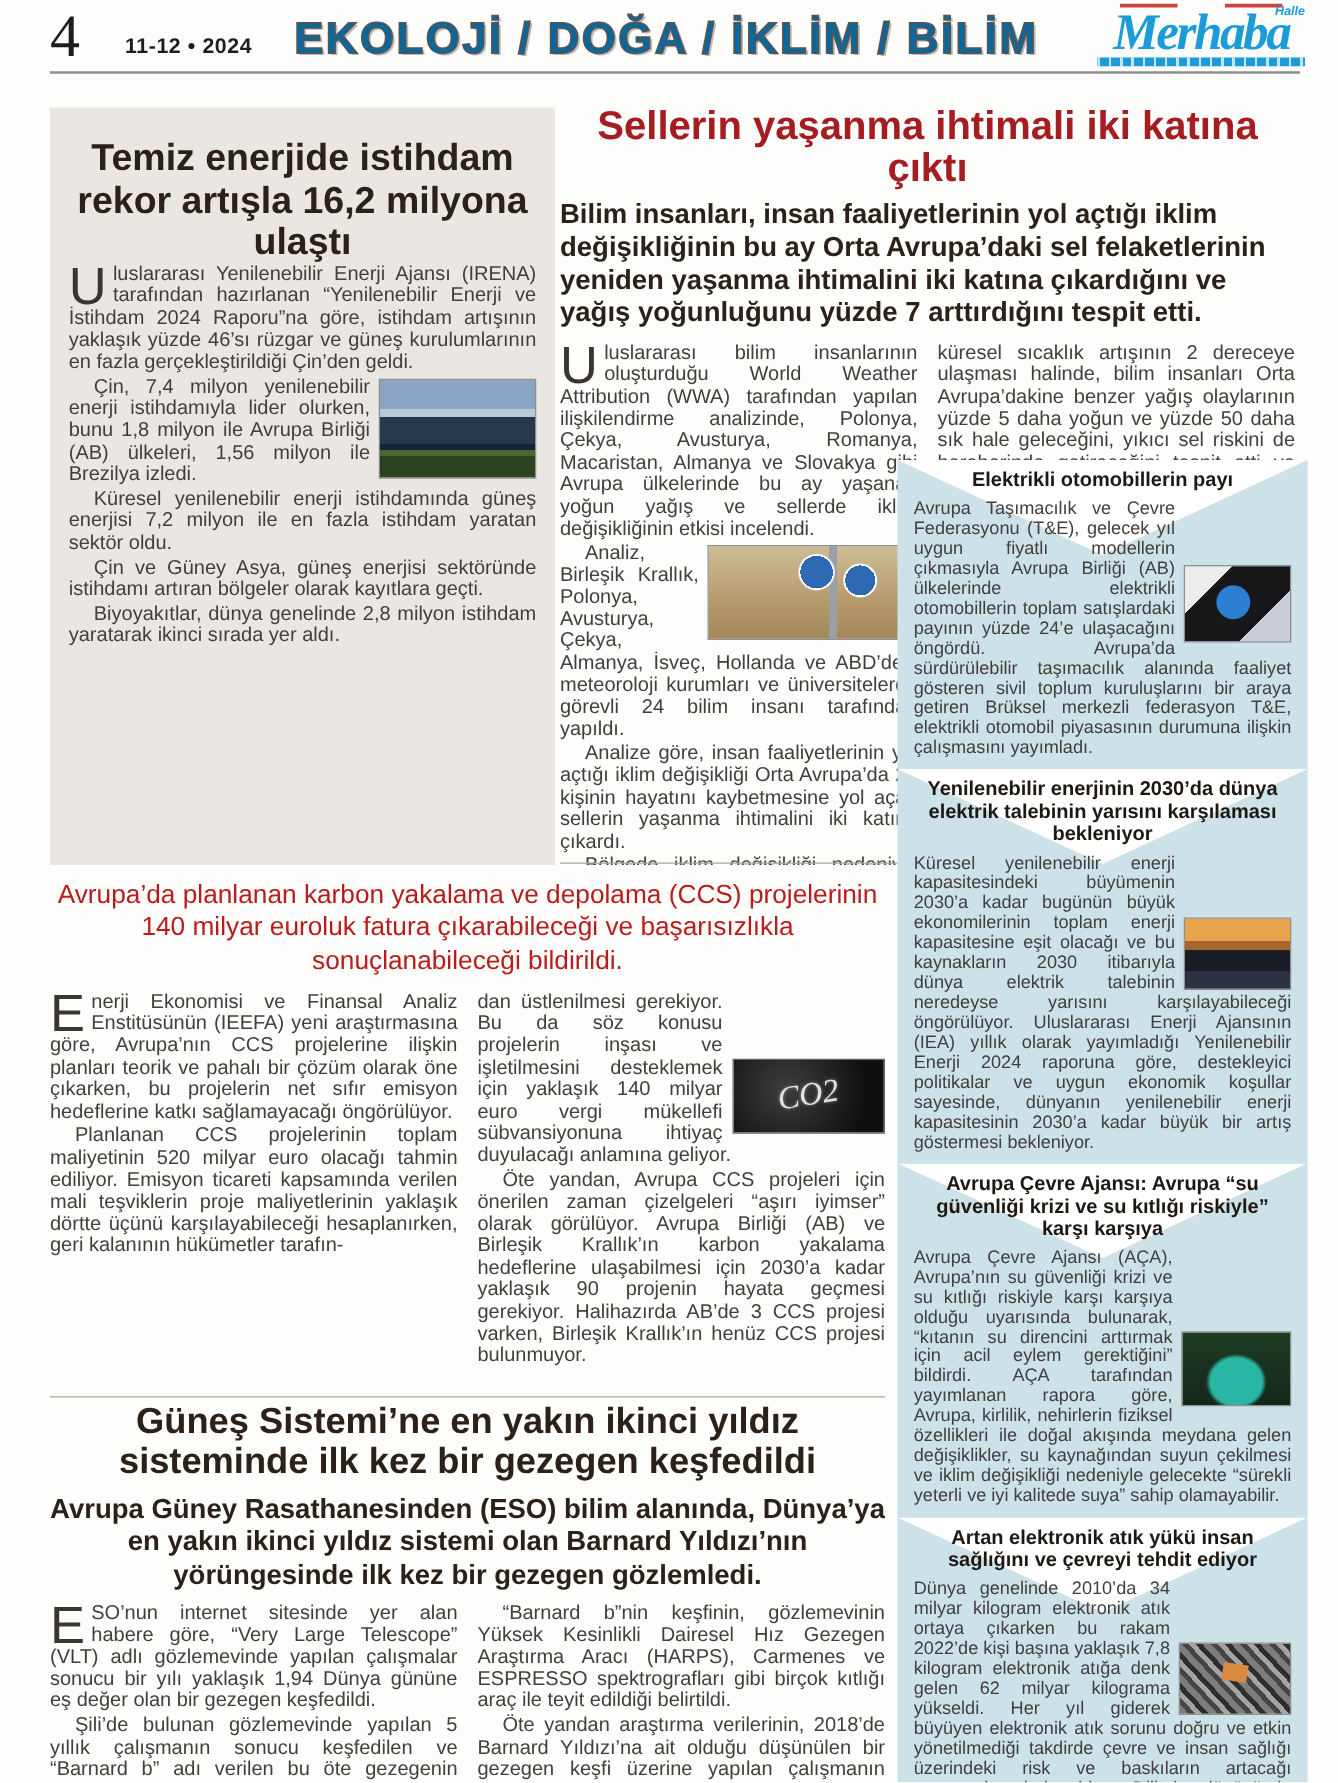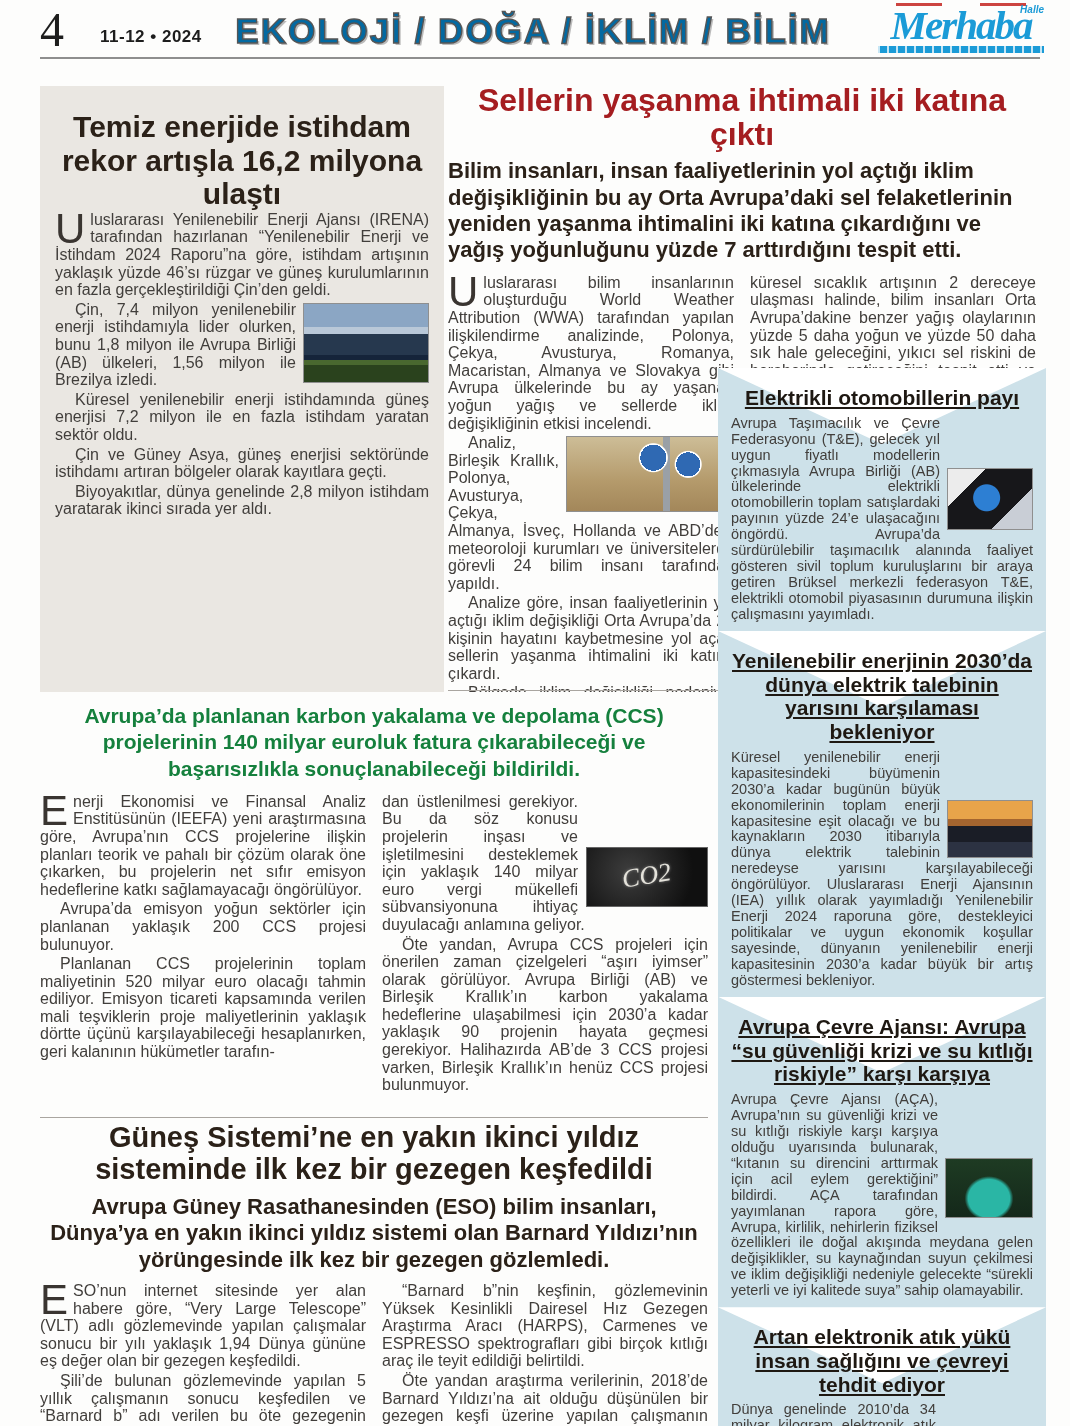--- a/index.html
+++ b/index.html
@@ -43,38 +43,38 @@
   .cols{display:flex;gap:16px;margin-top:10px;}
   .col{width:286px;}
 
   
   .rule-flood{position:absolute;left:448px;top:690px;width:288px;height:1px;background:#a9a5a0;}
   .rule-planet{position:absolute;left:40px;top:1117px;width:668px;height:1px;background:#a9a5a0;}
 
   
   .ccs{position:absolute;left:40px;top:694px;width:668px;height:423px;background:#fdfdfc;overflow:hidden;}
   .ccs .hl-purple{font-size:43px;font-weight:bold;text-align:center;color:#8159ab;line-height:1.05;letter-spacing:-1px;}
-  .ccs .sub{font-size:21px;font-weight:bold;text-align:center;color:#15803d;line-height:1.25;margin-top:9px;}
+  .ccs .sub{font-size:21px;font-weight:normal;text-align:center;color:#b91c1c;line-height:1.25;margin-top:9px;}
   .ccs .cols{margin-top:11px;}
   .ccs .col{width:326px;}
 
   
   .planet{position:absolute;left:40px;top:1122px;width:668px;height:304px;background:#fdfdfc;overflow:hidden;}
   .planet .hl{font-size:29px;line-height:1.1;}
   .planet .sub{font-size:22px;font-weight:bold;text-align:center;color:#2b2118;line-height:1.2;margin-top:8px;}
   .planet .cols{margin-top:9px;}
   .planet .col{width:326px;}
 
   
   .sidebar{position:absolute;left:718px;top:368px;width:328px;height:1058px;background:#cde1e9;overflow:hidden;}
   .sb-sec{position:relative;padding:6px 13px 8px;}
   .chev{position:absolute;top:0;left:0;right:0;height:76px;background:#fff;
         clip-path:polygon(0 0,100% 0,50% 100%);}
-  .sb-title{position:relative;font-size:21px;font-weight:bold;text-align:center;color:#1e1812;
-        line-height:1.13;margin:12px 0 6px;z-index:1;text-decoration:underline;}
+  .sb-title{position:relative;font-size:16px;font-weight:bold;text-align:center;color:#1e1812;
+        line-height:1.13;margin:2px 0 6px;z-index:1;}
   .sb-body{position:relative;text-align:justify;font-size:14.5px;line-height:1.1;z-index:1;}
 
   
   .ph{float:right;margin:2px 0 3px 7px;border:1px solid #8f8f8f;box-sizing:border-box;}
   .ph-solar{width:126px;height:80px;
      background:linear-gradient(180deg,#8ba6c4 0 30%,#b9c8d8 30% 38%,#26384e 38% 66%,#15243a 66% 72%,#49682f 72% 78%,#2a421d 78% 100%);}
   .ph-flood{width:168px;height:76px;
      background:
        radial-gradient(circle at 52% 28%,#2f69b3 0 13px,#ffffff 13px 14px,transparent 15px),
        radial-gradient(circle at 73% 37%,#2f69b3 0 12px,#ffffff 12px 13px,transparent 14px),
@@ -145,37 +145,36 @@
       </div>
     </div>
   </div>
   <div class="rule-flood"></div>
 
   <div class="ccs">
     <div class="sub">Avrupa’da planlanan karbon yakalama ve depolama (CCS) projelerinin 140 milyar euroluk fatura çıkarabileceği ve başarısızlıkla sonuçlanabileceği bildirildi.</div>
     <div class="cols">
       <div class="col">
         <div class="p"><span class="dc">E</span><span>nerji Ekonomisi ve Finansal Analiz Enstitüsünün (IEEFA) yeni araştırmasına göre, Avrupa’nın CCS projelerine ilişkin planları teorik ve pahalı bir çözüm olarak öne çıkarken, bu projelerin net sıfır emisyon hedeflerine katkı sağlamayacağı öngörülüyor.</span></div>
-        <div class="p ind">Avrupa’da emisyon yoğun sektörler için planlanan yaklaşık 200 CCS projesi bulunuyor.</div>
         <div class="p ind">Planlanan CCS projelerinin toplam maliyetinin 520 milyar euro olacağı tahmin ediliyor. Emisyon ticareti kapsamında verilen mali teşviklerin proje maliyetlerinin yaklaşık dörtte üçünü karşılayabileceği hesaplanırken, geri kalanının hükümetler tarafın-</div>
       </div>
       <div class="col">
         <div class="p"><div class="ph-co2">
               <span>CO2</span>
             </div><span>dan üstlenilmesi gerekiyor. Bu da söz konusu projelerin inşası ve işletilmesini desteklemek için yaklaşık 140 milyar euro vergi mükellefi sübvansiyonuna ihtiyaç duyulacağı anlamına geliyor.</span></div>
         <div class="p ind">Öte yandan, Avrupa CCS projeleri için önerilen zaman çizelgeleri “aşırı iyimser” olarak görülüyor. Avrupa Birliği (AB) ve Birleşik Krallık’ın karbon yakalama hedeflerine ulaşabilmesi için 2030’a kadar yaklaşık 90 projenin hayata geçmesi gerekiyor. Halihazırda AB’de 3 CCS projesi varken, Birleşik Krallık’ın henüz CCS projesi bulunmuyor.</div>
 
       </div>
     </div>
   </div>
   <div class="rule-planet"></div>
 
   <div class="planet">
     <div class="hl">Güneş Sistemi’ne en yakın ikinci yıldız sisteminde ilk kez bir gezegen keşfedildi</div>
-    <div class="sub">Avrupa Güney Rasathanesinden (ESO) bilim insanları, Dünya’ya en yakın ikinci yıldız sistemi olan Barnard Yıldızı’nın yörüngesinde ilk kez bir gezegen gözlemledi.</div>
+    <div class="sub">Avrupa Güney Rasathanesinden (ESO) bilim alanında, Dünya’ya en yakın ikinci yıldız sistemi olan Barnard Yıldızı’nın yörüngesinde ilk kez bir gezegen gözlemledi.</div>
     <div class="cols">
       <div class="col">
         <div class="p"><span class="dc">E</span><span>SO’nun internet sitesinde yer alan habere göre, “Very Large Telescope” (VLT) adlı gözlemevinde yapılan çalışmalar sonucu bir yılı yaklaşık 1,94 Dünya gününe eş değer olan bir gezegen keşfedildi.</span></div>
         <div class="p ind">Şili’de bulunan gözlemevinde yapılan 5 yıllık çalışmanın sonucu keşfedilen ve “Barnard b” adı verilen bu öte gezegenin yüzey sıcaklığının yaklaşık 125 santigrat derece olduğu saptandı.</div>
       </div>
       <div class="col">
         <div class="p ind">“Barnard b”nin keşfinin, gözlemevinin Yüksek Kesinlikli Dairesel Hız Gezegen Araştırma Aracı (HARPS), Carmenes ve ESPRESSO spektrografları gibi birçok kıtlığı araç ile teyit edildiği belirtildi.</div>
         <div class="p ind">Öte yandan araştırma verilerinin, 2018’de Barnard Yıldızı’na ait olduğu düşünülen bir gezegen keşfi üzerine yapılan çalışmanın verilerini desteklemediği görüldü.</div>
       </div>
     </div>

